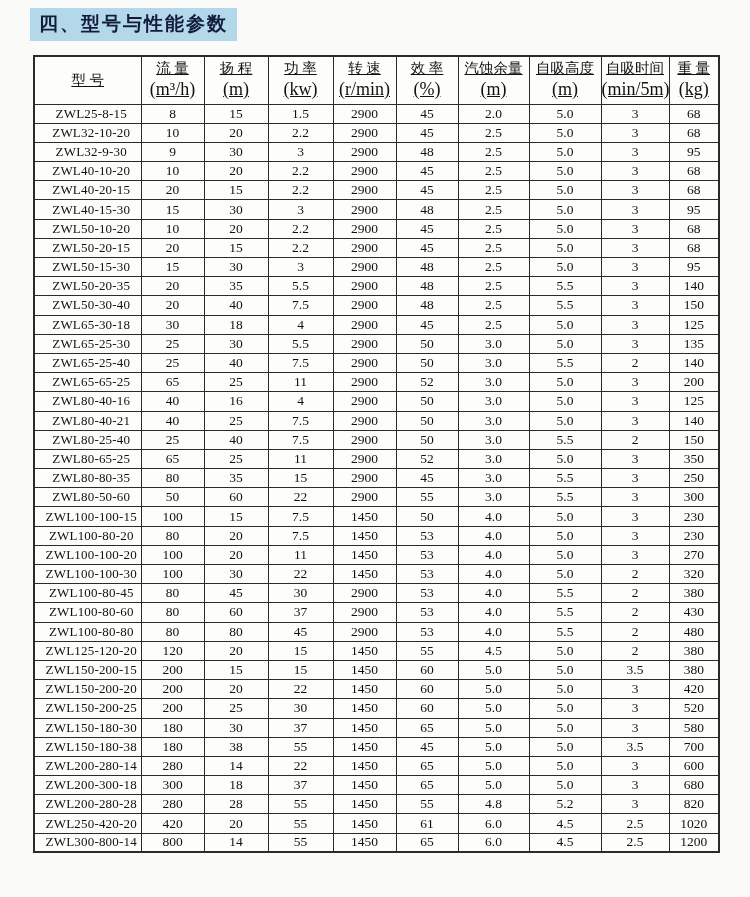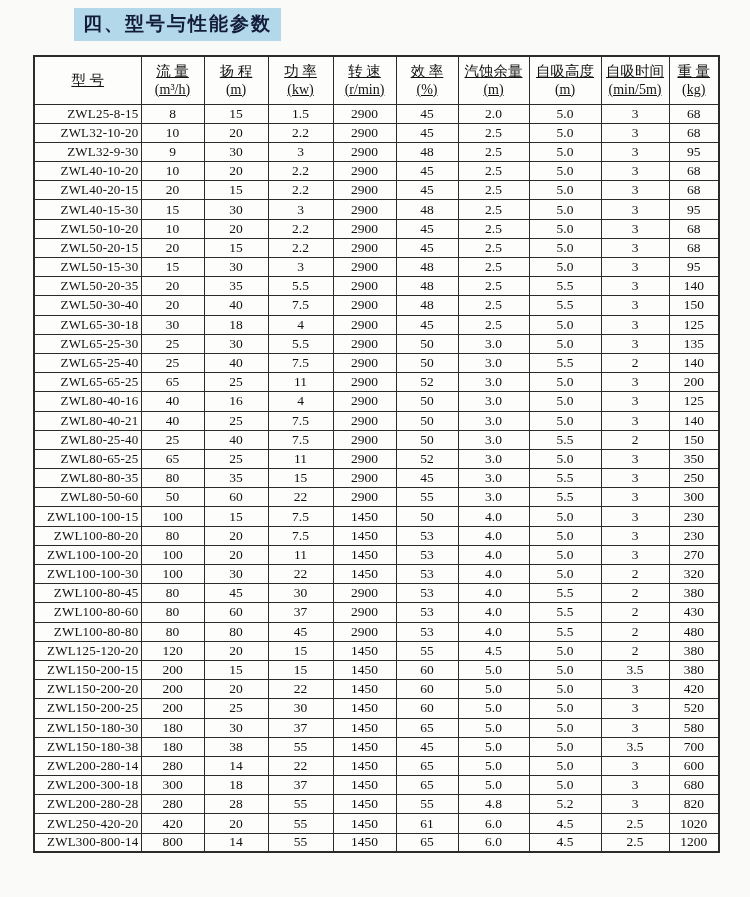--- a/index.html
+++ b/index.html
@@ -21,21 +21,20 @@
   .doc-title{
     position:absolute;
     left:30px; top:8px;
     background:var(--title-bg);
     color:var(--title-text);
     font-size:19px;
     font-weight:bold;
     letter-spacing:2px;
     padding:3px 9px 4px 9px;
     font-family:"Liberation Sans","DejaVu Sans",sans-serif;
-    margin-left:44px;
   }
   .spec-table{
     position:absolute;
     left:33px; top:55px;
     width:685px;
     border-collapse:collapse;
     table-layout:fixed;
     background:var(--cell-bg);
     border:2px solid var(--border);
   }
@@ -57,30 +56,30 @@
     white-space:nowrap;
   }
   .spec-table thead tr{height:48px;text-decoration:underline;}
   .spec-table th{
     font-weight:normal;
     font-size:14.5px;
     line-height:1.3;
     padding:1px 0;
   }
   .spec-table th .col-unit{
-    font-size:14px;
+    font-size:18px;
     letter-spacing:0;
   }
   .spec-table tbody tr{height:19.2px;}
   .spec-table td{
     font-size:13.5px;
     padding:0 2px;
   }
   .spec-table td.model-cell{
-    text-align:right;
+    text-align:center;
     padding-left:9px;
     font-size:13px;
     letter-spacing:0.2px;
   }
 </style>
 </head>
 <body>
 
 <div class="doc-title">四、型号与性能参数</div>
 

